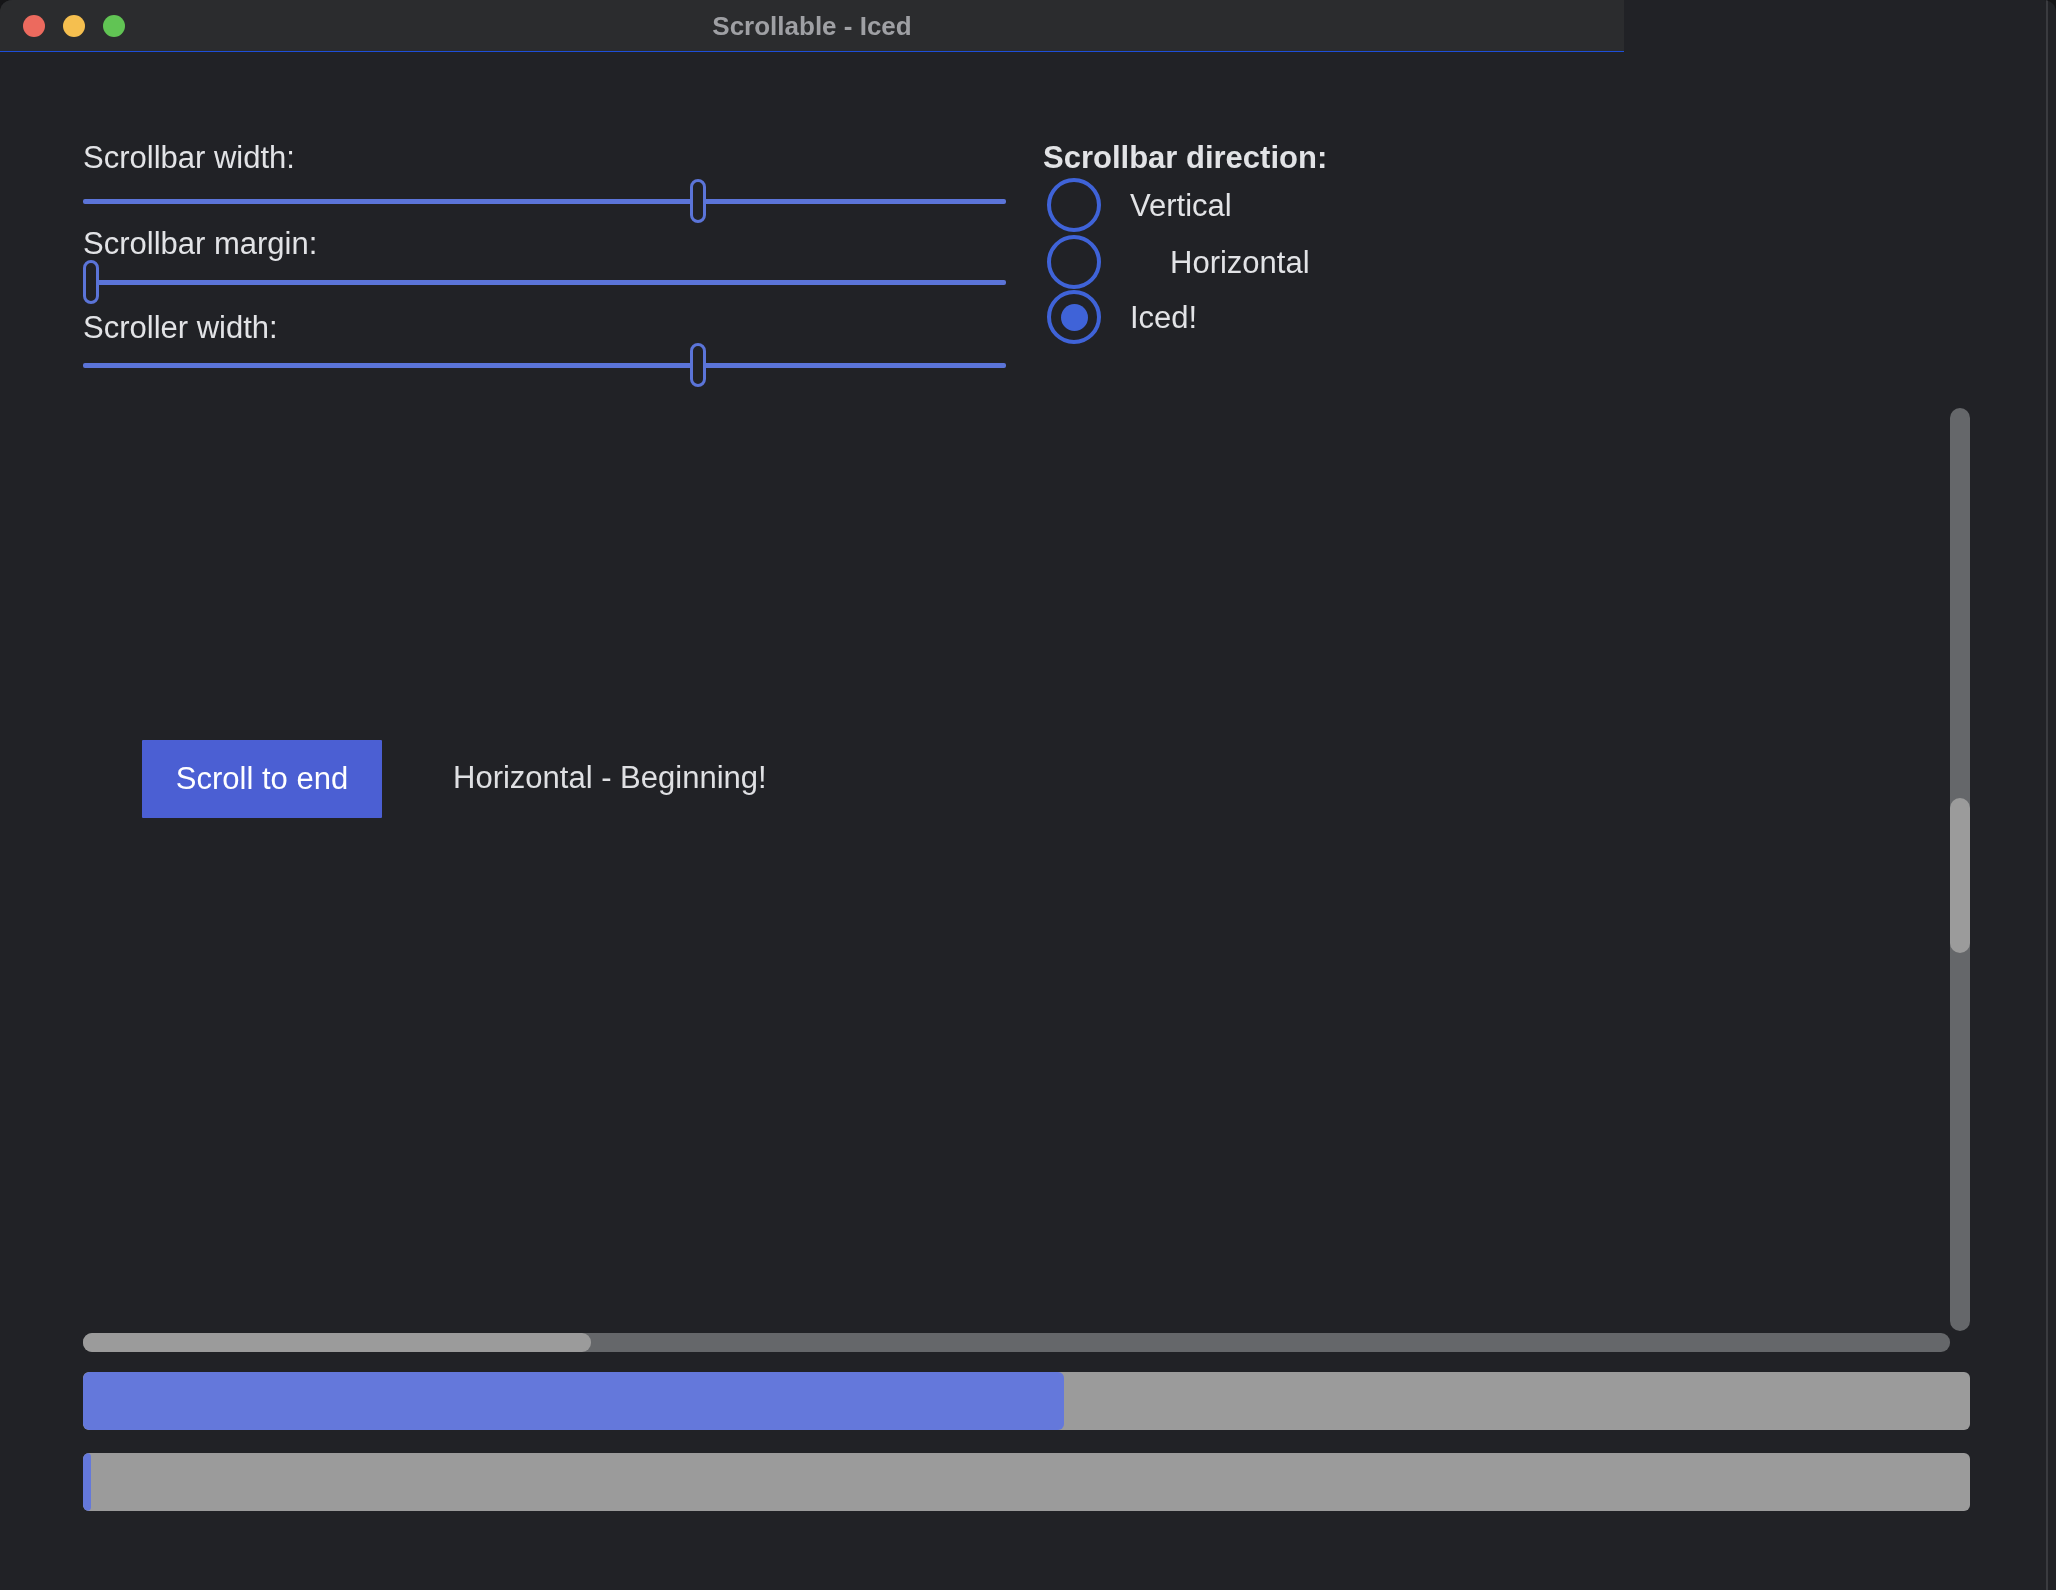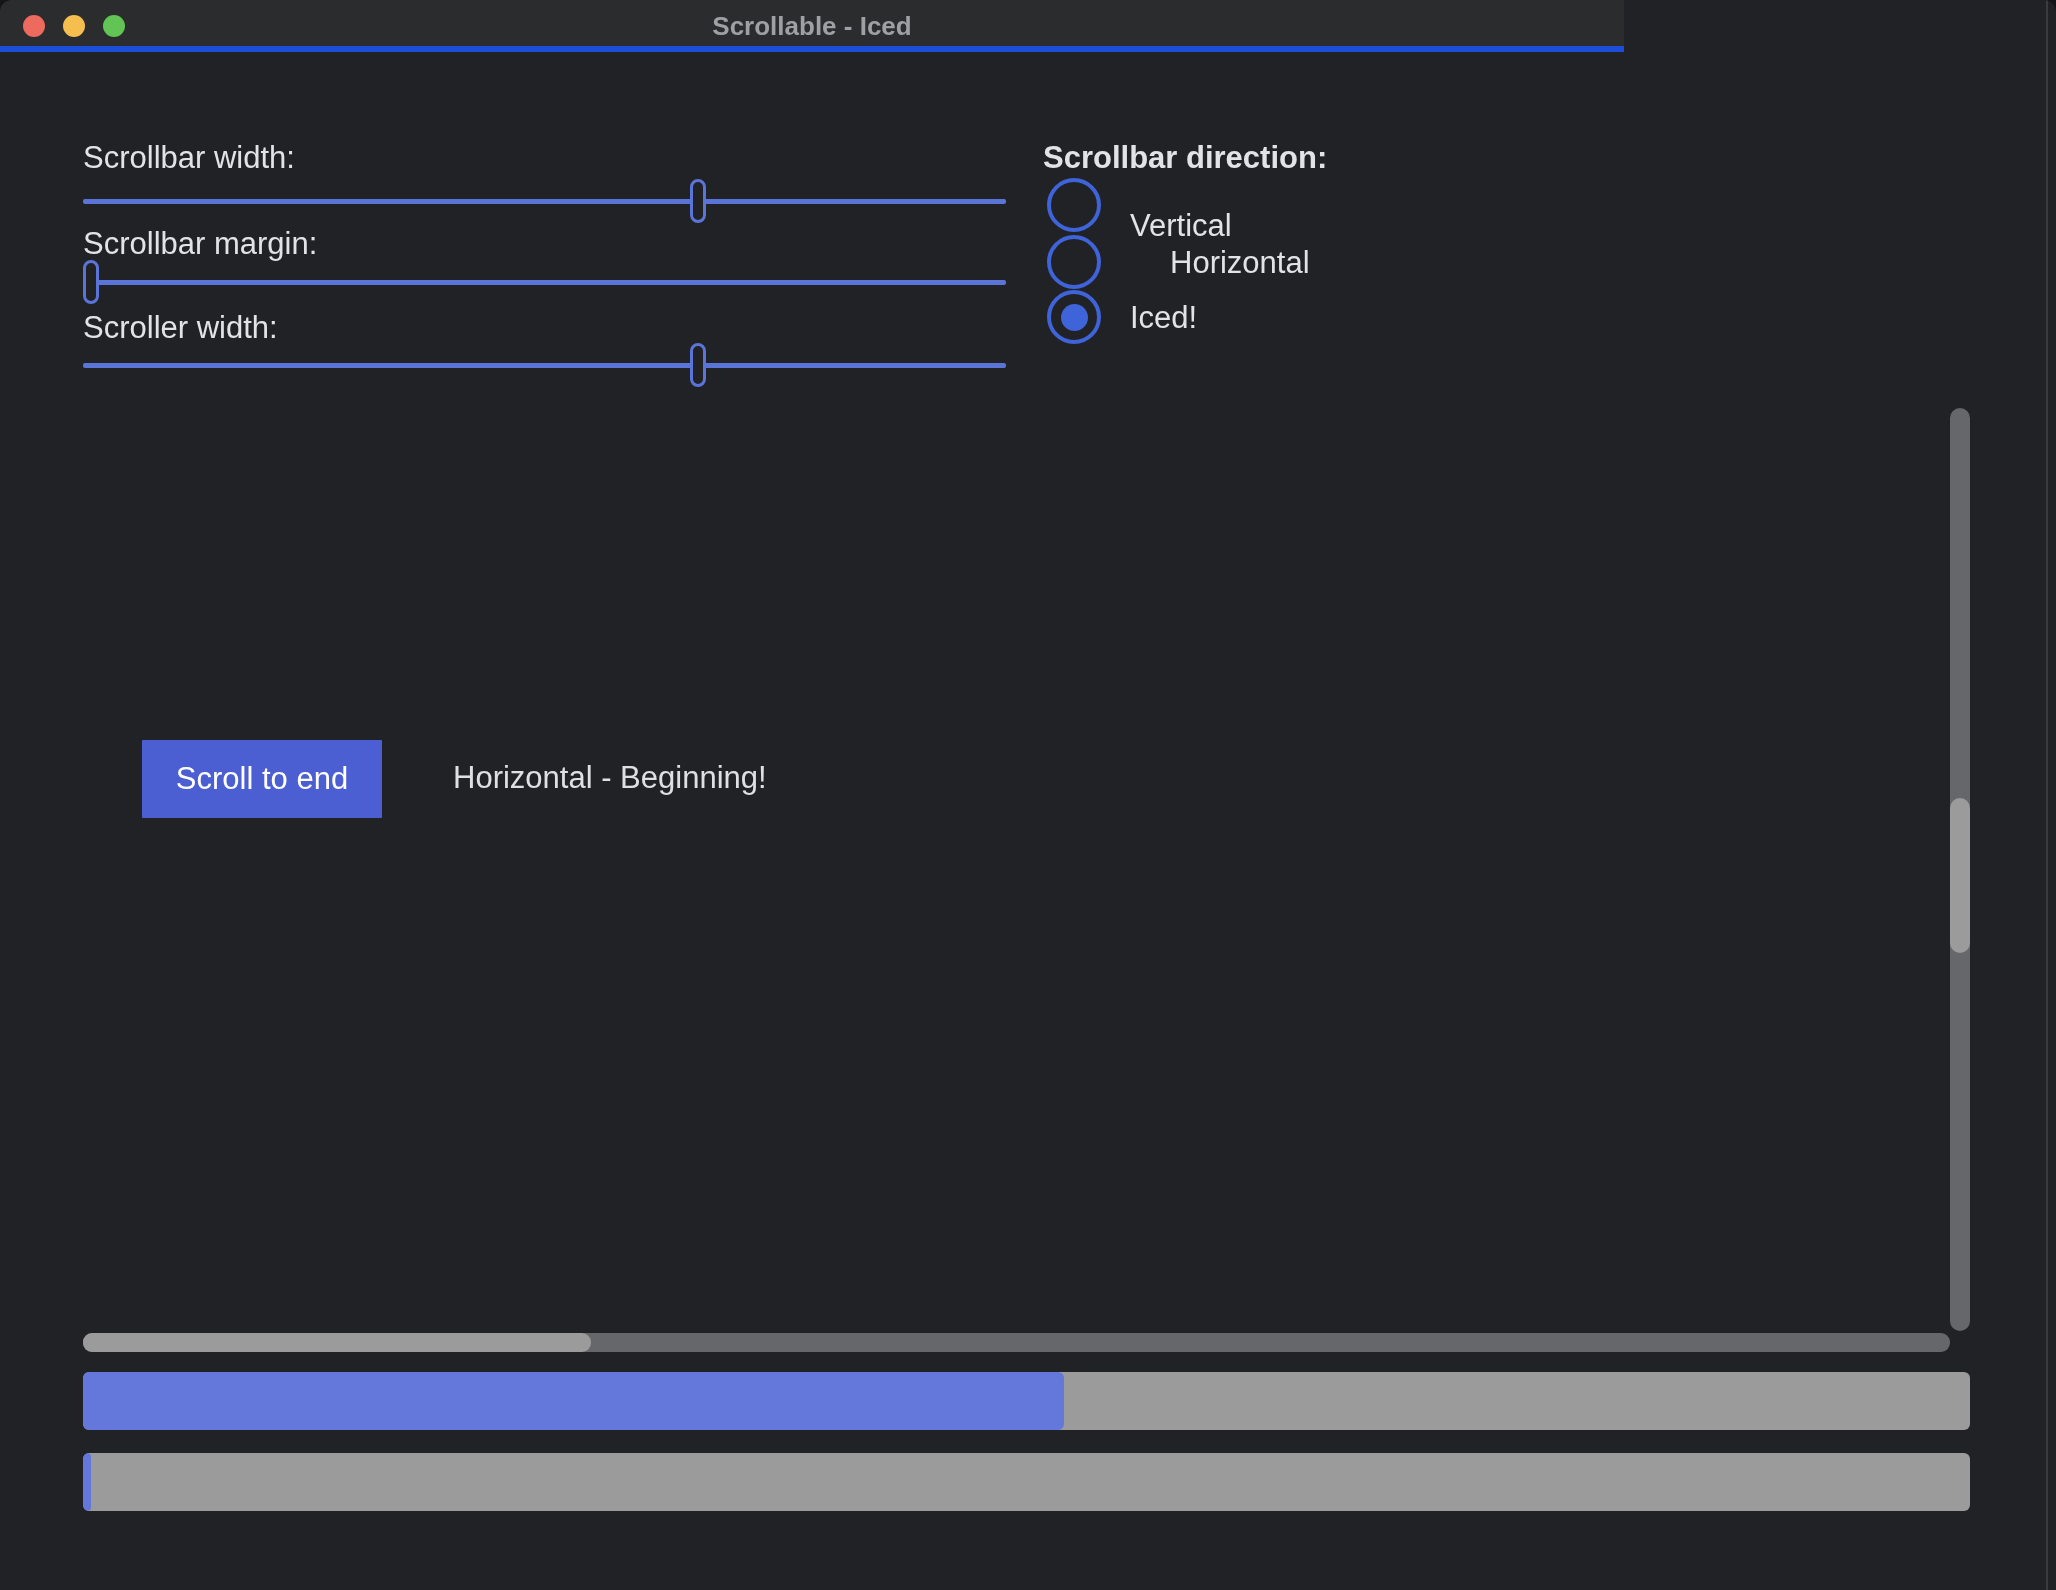--- a/index.html
+++ b/index.html
@@ -8,21 +8,21 @@
     position: relative;
     width: 2056px; height: 1590px;
     background: #212226;
     font-family: "Liberation Sans", "DejaVu Sans", sans-serif;
     border-radius: 12px 12px 0 0;
     overflow: hidden;
   }
   
   .titlebar {
     position: absolute; left: 0; top: 0; width: 1624px; height: 52px;
-    background: #2b2c2e; border-bottom: 6px solid #1d4ed8;
+    background: #2b2c2e; border-bottom: 1px solid #1d4ed8;
   }
   .light { position: absolute; top: 15px; width: 22px; height: 22px; border-radius: 50%; }
   .light.close { left: 23px; background: #ec6a5e; }
   .light.min   { left: 63px; background: #f5bf4f; }
   .light.zoom  { left: 103px; background: #61c454; }
   .window-title {
     position: absolute; left: 0; top: 0; width: 100%; height: 52px;
     line-height: 52px; text-align: center;
     font-size: 26px; font-weight: bold; color: #9fa0a4;
   }
@@ -105,21 +105,21 @@
   <div class="slider" style="top:343px;">
     <div class="slider-rail"></div>
     <div class="slider-handle" style="left: 65.8%;"></div>
   </div>
 
   <div class="lbl" style="left:1043px; top:140px;font-weight:bold;">Scrollbar direction:</div>
 
   <div class="radio-circle" style="top:178px;">
     
   </div>
-  <div class="lbl radio-lbl" style="top:188px;margin-top:20px;">Vertical</div>
+  <div class="lbl radio-lbl" style="top:188px;">Vertical</div>
 
   <div class="radio-circle" style="top:235px;">
     
   </div>
   <div class="lbl radio-lbl" style="top:245px;margin-left:40px;">Horizontal</div>
 
   <div class="radio-circle selected" style="top:290px;">
     <span class="dot"></span>
   </div>
   <div class="lbl radio-lbl" style="top:300px;">Iced!</div>

